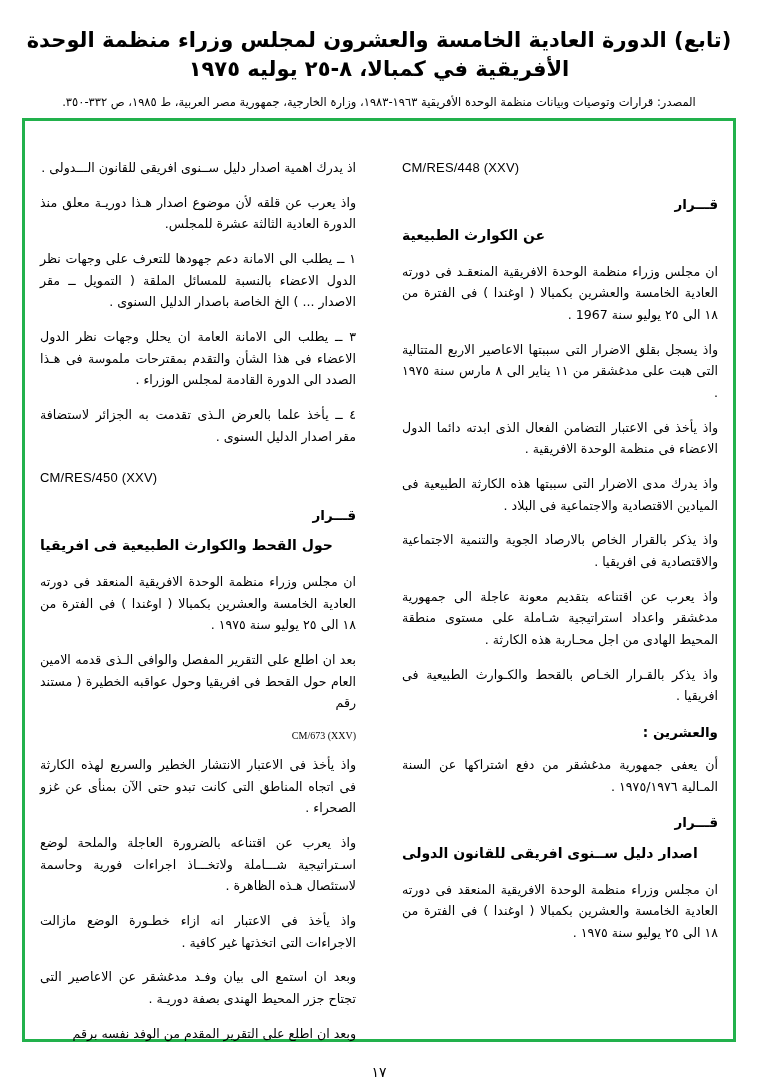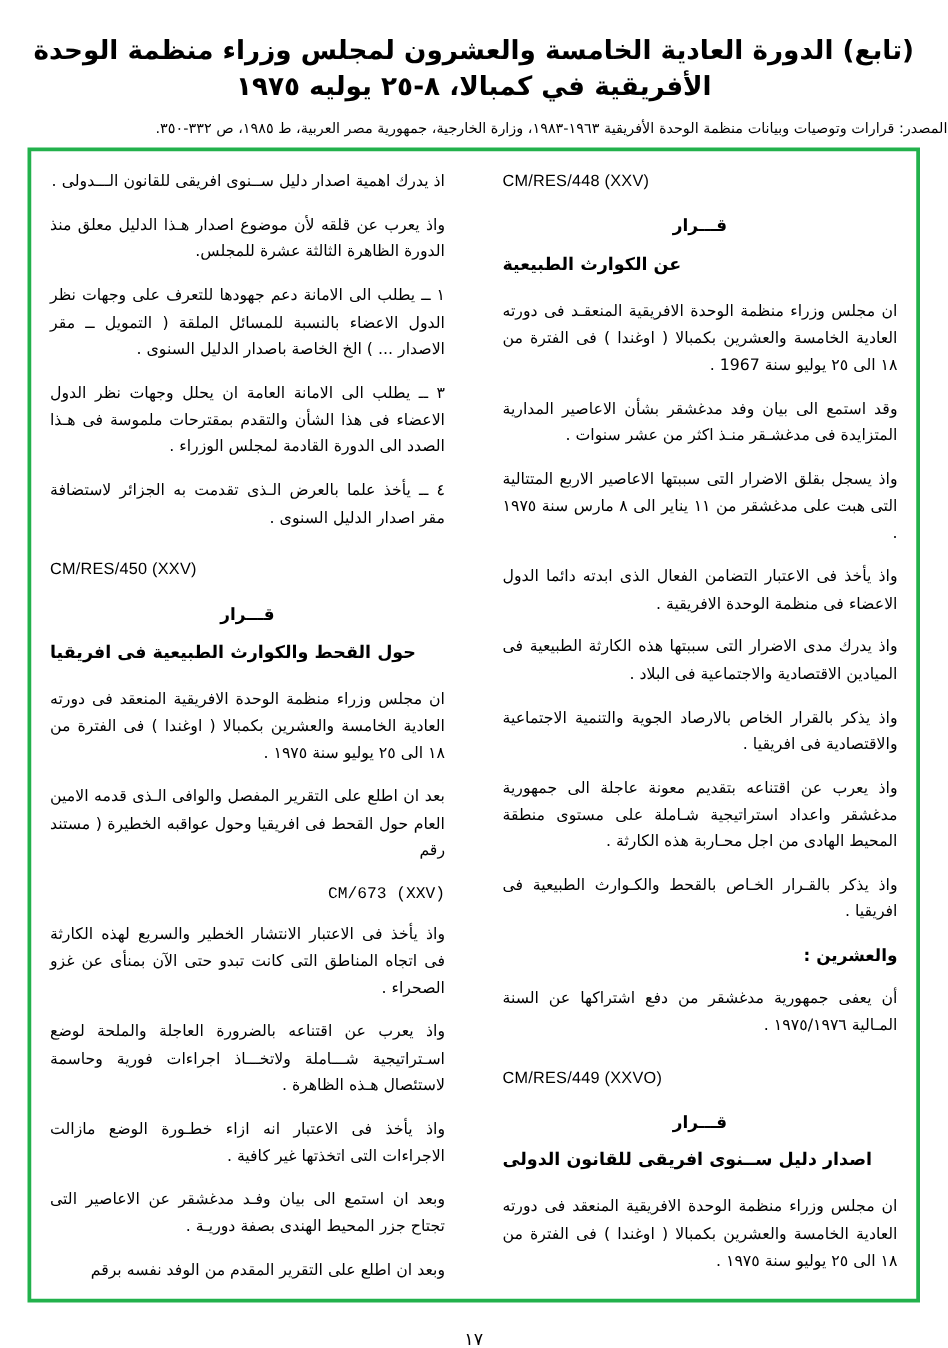--- a/index.html
+++ b/index.html
@@ -31,21 +31,20 @@
     font-weight: bold;
     letter-spacing: 0px;
     line-height: 1.4;
     direction: rtl;
   }
   .head-source {
     font-size: 11.5px;
     margin-top: 10px;
     direction: rtl;
     font-weight: normal;
-    text-align: right;
   }
   .frame {
     position: absolute;
     top: 92px;
     right: 22px;
     left: 22px;
     bottom: 62px;
     border: 3px solid #22b14c;
     box-sizing: border-box;
   }
@@ -61,39 +60,39 @@
     direction: rtl;
   }
   .col {
     width: 50%;
     box-sizing: border-box;
     font-size: 12.6px;
     line-height: 1.72;
     text-align: justify;
     text-justify: inter-word;
     direction: rtl;
+    margin-top: 23px;
   }
   .col.left { padding-right: 8px; }
   .col.right { padding-left: 8px; }
 
   p.para {
     margin: 0 0 13px 0;
     text-align: justify;
   }
   .code {
     font-family: "Liberation Sans", sans-serif;
     font-size: 13px;
     direction: ltr;
     text-align: left;
     margin: 0 0 6px 0;
     letter-spacing: 0.2px;
   }
   .code.spaced { margin-top: 20px; }
   .res-title {
-    text-align: center;
     font-weight: bold;
     font-size: 13.5px;
     margin: 14px 0 6px 0;
     letter-spacing: 4px;
   }
   .res-sub {
     text-align: left;
     font-weight: bold;
     font-size: 14px;
     margin: 0 0 14px 0;
@@ -112,24 +111,24 @@
   .page-num {
     position: absolute;
     bottom: 24px;
     left: 0;
     right: 0;
     text-align: center;
     font-size: 14px;
   }
   .tight { margin-bottom: 8px; }
   .codeline-right {
-    font-family: Liberation Mono, monospace;
+    font-family: Liberation Serif, serif;
     direction: ltr;
     text-align: right;
-    font-size: 13px;
+    font-size: 10px;
     margin: 0 0 10px 0;
   }
 </style>
 </head>
 <body>
 
 <div class="page">
 
   <div class="head">
     <div class="head-title">(تابع) الدورة العادية الخامسة والعشرون لمجلس وزراء منظمة الوحدة الأفريقية في كمبالا، ٨-٢٥ يوليه ١٩٧٥</div>
@@ -138,38 +137,36 @@
 
   <div class="frame"></div>
 
   <div class="cols">
 
     <div class="col right">
       <div class="code">CM/RES/448  (XXV)</div>
       <div class="res-title">قـــرار</div>
       <div class="res-sub">عن الكوارث الطبيعية</div>
       <p class="para">ان مجلس وزراء منظمة الوحدة الافريقية المنعقـد فى دورته العادية الخامسة والعشرين بكمبالا ( اوغندا ) فى الفترة من ١٨ الى ٢٥ يوليو سنة 1967 .</p>
-      <p class="para">وقد استمع الى بيان وفد مدغشقر بشأن الاعاصير المدارية المتزايدة فى مدغشـقر منـذ اكثر من عشر سنوات .</p>
       <p class="para">واذ يسجل بقلق الاضرار التى سببتها الاعاصير الاربع المتتالية التى هبت على مدغشقر من ١١ يناير الى ٨ مارس سنة ١٩٧٥ .</p>
       <p class="para">واذ يأخذ فى الاعتبار التضامن الفعال الذى ابدته دائما الدول الاعضاء فى منظمة الوحدة الافريقية .</p>
       <p class="para">واذ يدرك مدى الاضرار التى سببتها هذه الكارثة الطبيعية فى الميادين الاقتصادية والاجتماعية فى البلاد .</p>
       <p class="para">واذ يذكر بالقرار الخاص بالارصاد الجوية والتنمية الاجتماعية والاقتصادية فى افريقيا .</p>
       <p class="para">واذ يعرب عن اقتناعه بتقديم معونة عاجلة الى جمهورية مدغشقر واعداد استراتيجية شـاملة على مستوى منطقة المحيط الهادى من اجل محـاربة هذه الكارثة .</p>
       <p class="para">واذ يذكر بالقـرار الخـاص بالقحط والكـوارث الطبيعية فى افريقيا .</p>
       <div class="decide">والعشرين :</div>
       <p class="para">أن يعفى جمهورية مدغشقر من دفع اشتراكها عن السنة المـالية ١٩٧٥/١٩٧٦ .</p>
-      <div class="code spaced">CM/RES/449  (XXVO)</div>
       <div class="res-title">قـــرار</div>
       <div class="res-sub">اصدار دليل ســنوى افريقى للقانون الدولى</div>
       <p class="para">ان مجلس وزراء منظمة الوحدة الافريقية المنعقد فى دورته العادية الخامسة والعشرين بكمبالا ( اوغندا ) فى الفترة من ١٨ الى ٢٥ يوليو سنة ١٩٧٥ .</p>
     </div>
 
     <div class="col left">
       <p class="para">اذ يدرك اهمية اصدار دليل ســنوى افريقى للقانون الـــدولى .</p>
-      <p class="para">واذ يعرب عن قلقه لأن موضوع اصدار هـذا الدليل معلق منذ الدورة الظاهرة الثالثة عشرة للمجلس.</p>
+      <p class="para">واذ يعرب عن قلقه لأن موضوع اصدار هـذا دوريـة معلق منذ الدورة العادية الثالثة عشرة للمجلس.</p>
       <p class="para">١ ــ يطلب الى الامانة دعم جهودها للتعرف على وجهات نظر الدول الاعضاء بالنسبة للمسائل الملقة ( التمويل ــ مقر الاصدار ... ) الخ الخاصة باصدار الدليل السنوى .</p>
       <p class="para">٣ ــ يطلب الى الامانة العامة ان يحلل وجهات نظر الدول الاعضاء فى هذا الشأن والتقدم بمقترحات ملموسة فى هـذا الصدد الى الدورة القادمة لمجلس الوزراء .</p>
       <p class="para">٤ ــ يأخذ علما بالعرض الـذى تقدمت به الجزائر لاستضافة مقر اصدار الدليل السنوى .</p>
       <div class="code spaced">CM/RES/450  (XXV)</div>
       <div class="res-title">قـــرار</div>
       <div class="res-sub">حول القحط والكوارث الطبيعية فى افريقيا</div>
       <p class="para">ان مجلس وزراء منظمة الوحدة الافريقية المنعقد فى دورته العادية الخامسة والعشرين بكمبالا ( اوغندا ) فى الفترة من ١٨ الى ٢٥ يوليو سنة ١٩٧٥ .</p>
       <p class="para tight">بعد ان اطلع على التقرير المفصل والوافى الـذى قدمه الامين العام حول القحط فى افريقيا وحول عواقبه الخطيرة ( مستند رقم</p>
       <div class="codeline-right">CM/673 (XXV)</div>
       <p class="para">واذ يأخذ فى الاعتبار الانتشار الخطير والسريع لهذه الكارثة فى اتجاه المناطق التى كانت تبدو حتى الآن بمنأى عن غزو الصحراء .</p>

